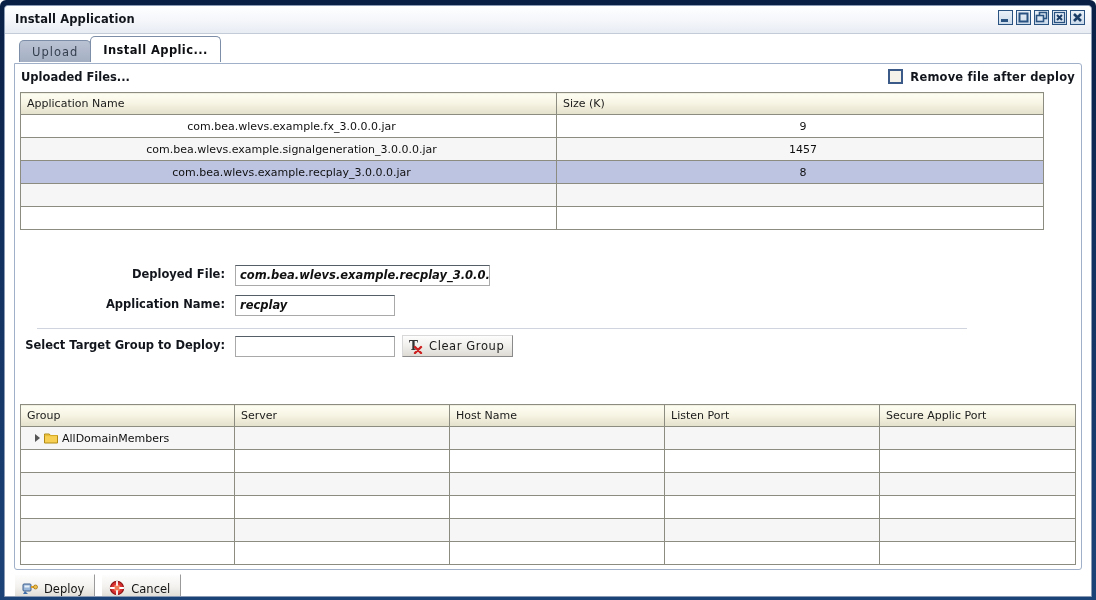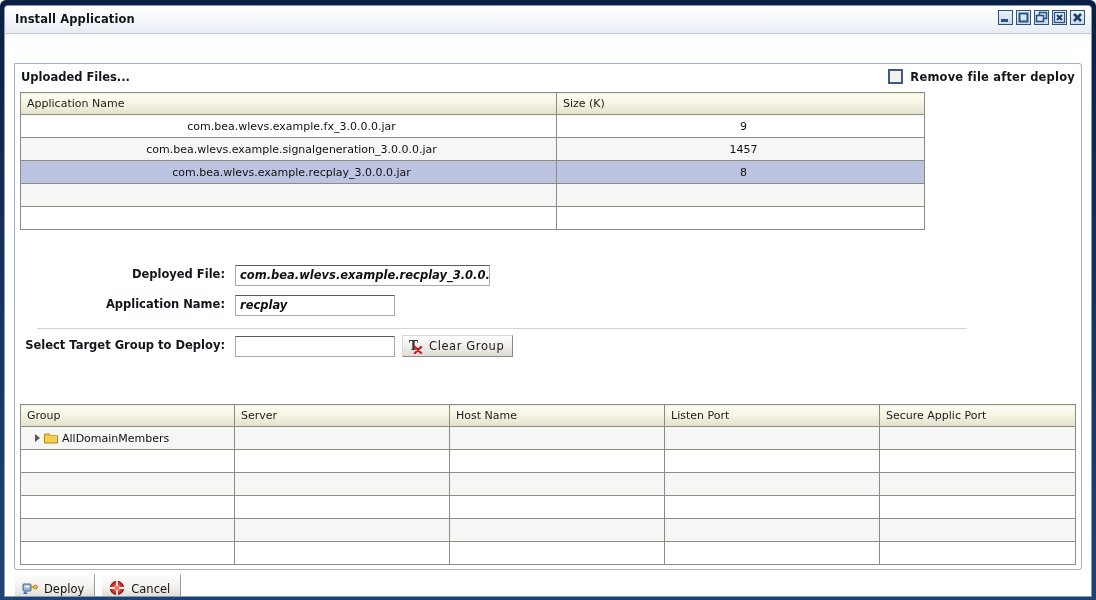--- a/index.html
+++ b/index.html
@@ -194,21 +194,21 @@
     padding: 0 0 0 6px;
     color: #101010;
     overflow: hidden;
     white-space: nowrap;
   }
 
   
   .files-wrap {
     position: absolute;
     left: 5px; top: 28px;
-    width: 905px;
+    width: 1024px;
   }
   .files-wrap td { background: #ffffff; text-align: center; }
   .files-wrap tr.alt td { background: #f6f6f6; }
   .files-wrap tr.selected td { background: #bcc4e2; }
 
   
   .form-sec {
     position: absolute;
     left: 0; top: 197px;
     width: 100%;
@@ -363,20 +363,30 @@
 
           <div class="win-btn">
             <svg class="ico" width="13" height="13" viewBox="0 0 13 13">
               <path d="M3 3 L10 10 M10 3 L3 10" stroke="#1b3e68" stroke-width="2.6" fill="none"></path>
             </svg>
           </div>
 
         </div>
       </div>
 
+      <div class="tabstrip">
+        <div class="tabs-row">
+          <div class="tab inactive">
+            <span>Upload</span>
+          </div>
+          <div class="tab active">
+            <span>Install Applic...</span>
+          </div>
+        </div>
+      </div>
 
       <div class="panel">
 
         <div class="uploaded-bar">
           <div class="uploaded-label">Uploaded Files...</div>
           <div class="remove-chk-wrap">
             <div class="checkbox"></div>
             <div class="remove-chk-label">Remove file after deploy</div>
           </div>
         </div>

